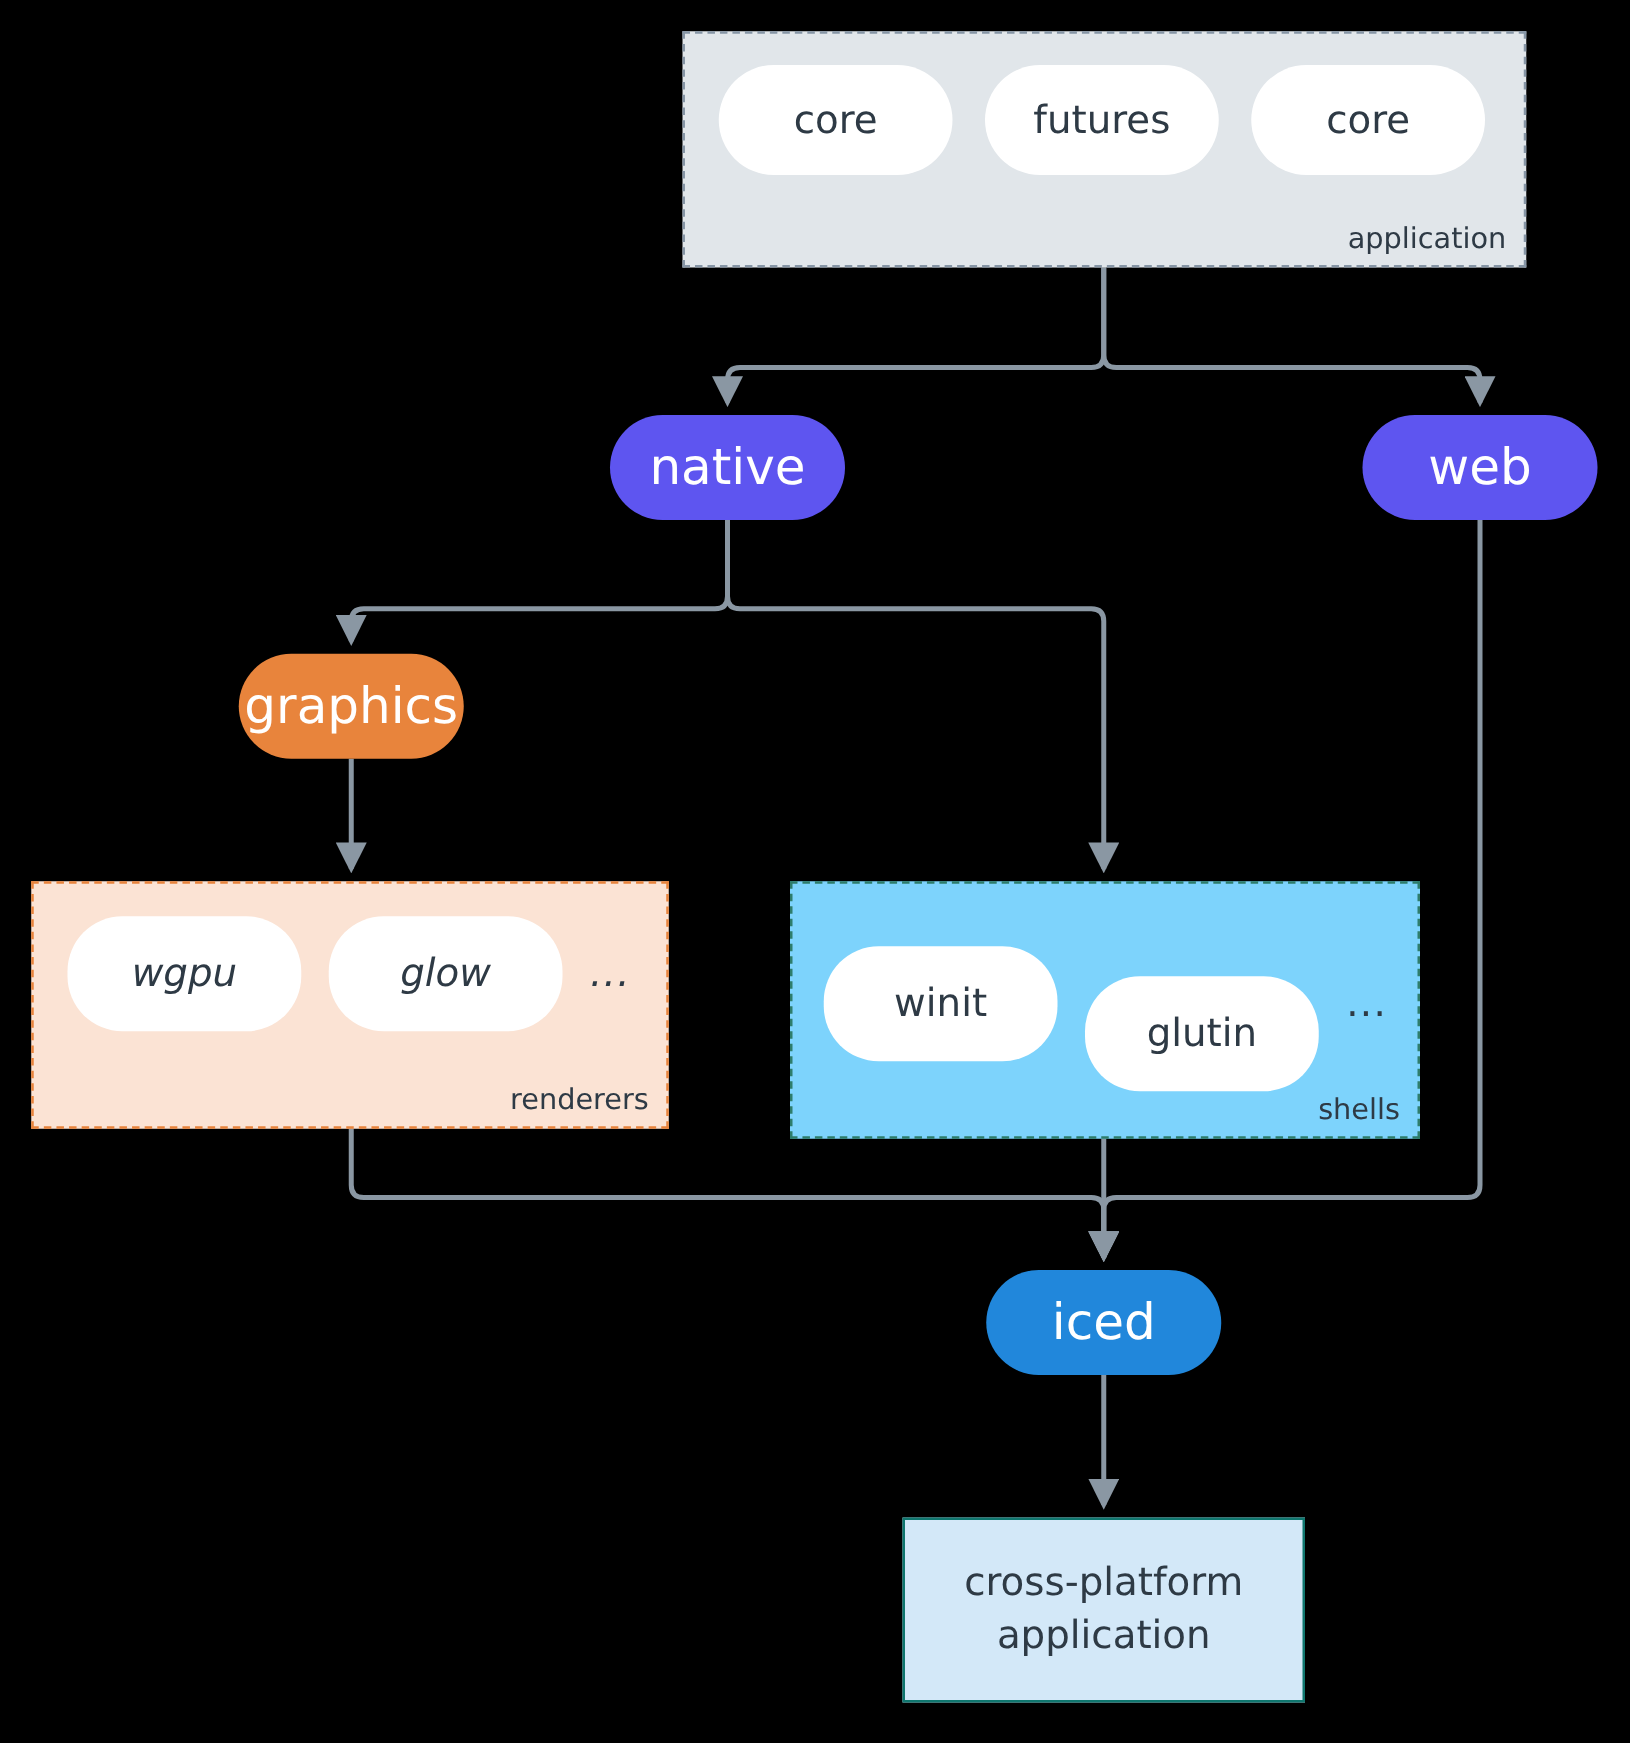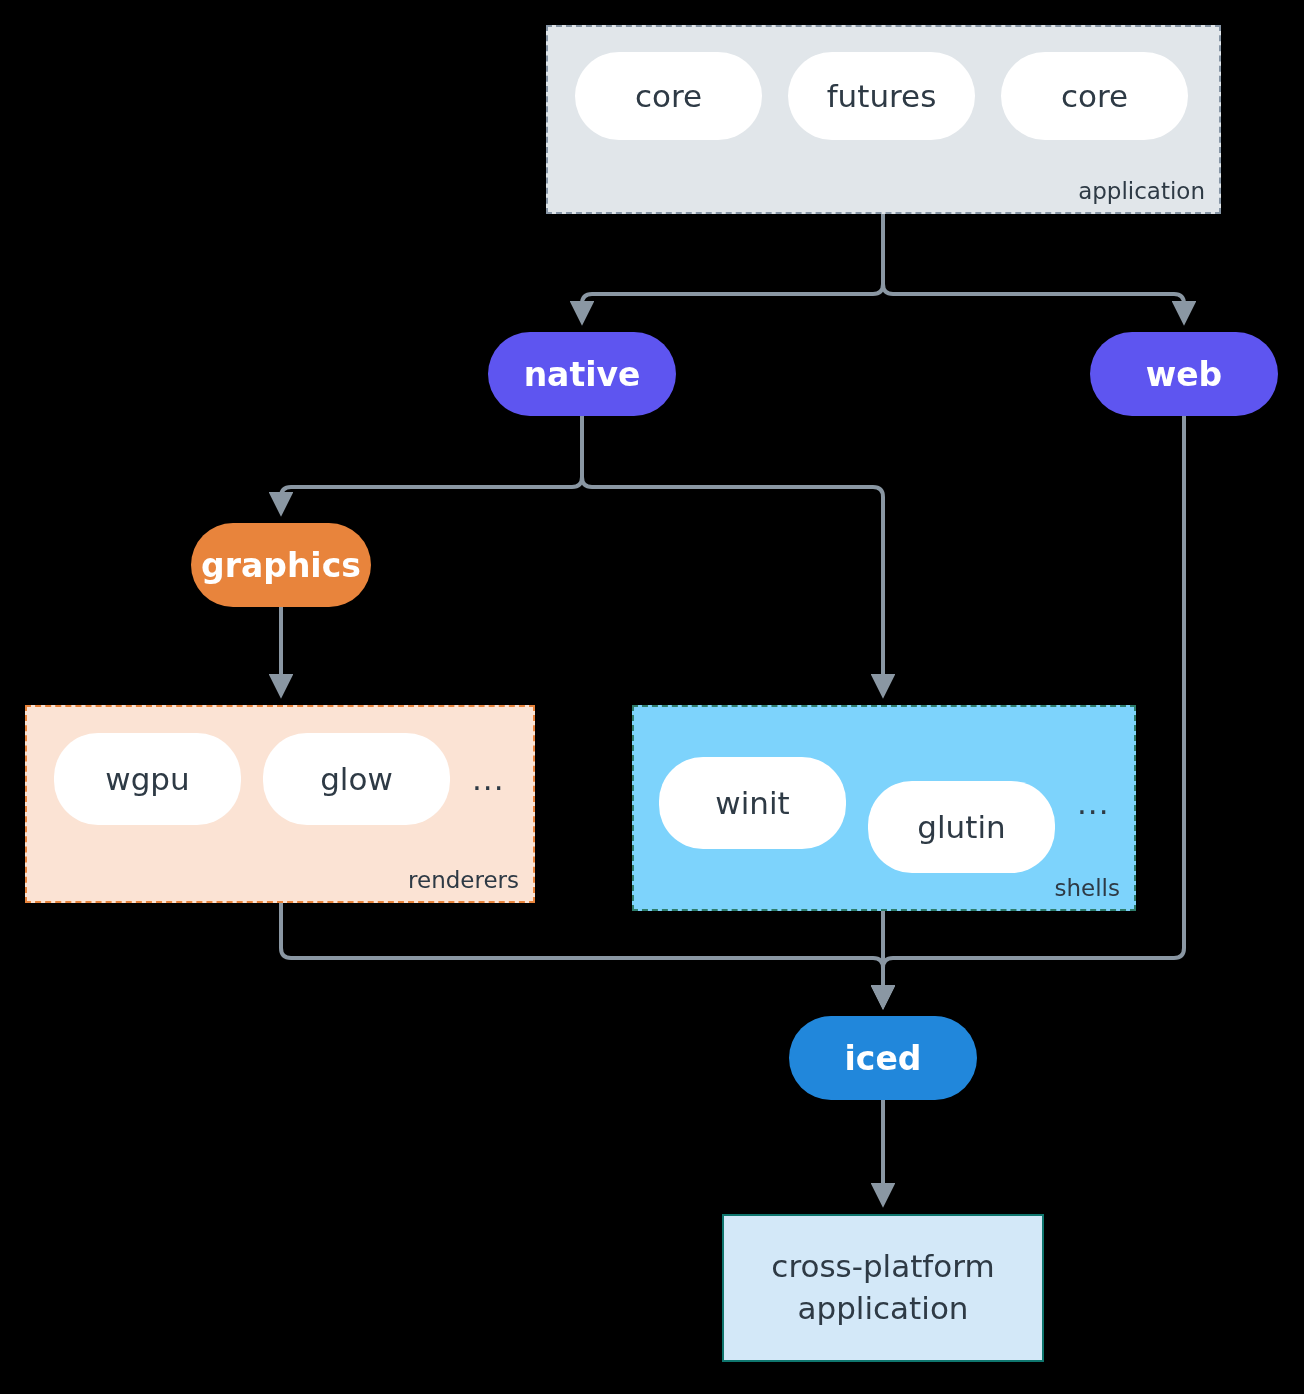--- a/index.html
+++ b/index.html
@@ -98,23 +98,22 @@
 
   
   .node-pill {
     position: absolute;
     box-sizing: border-box;
     border-radius: 48px;
     display: flex;
     align-items: center;
     justify-content: center;
     color: #FFFFFF;
-    font-size: 33px;
+    font-size: 40px;
     white-space: nowrap;
-    font-weight: bold;
   }
   #node-native {
     left: 488px;
     top: 332px;
     width: 188px;
     height: 84px;
     background: #5E55F0;
   }
   #node-web {
     left: 1090px;
@@ -195,21 +194,21 @@
   <div id="cluster-foundations" class="cluster">
     <div class="cluster-pills" style="left:27px; top:25px; gap:26px;">
       <div class="leaf-pill" style="width:187px;height:88px;">core</div>
       <div class="leaf-pill" style="width:187px;height:88px;">futures</div>
       <div class="leaf-pill" style="width:187px;height:88px;">core</div>
     </div>
     <div class="cluster-label">application</div>
   </div>
 
   <div id="cluster-renderers" class="cluster">
-    <div class="cluster-pills" style="left:27px; top:26px; gap:22px;">
+    <div class="cluster-pills" style="left:27px; top:26px; gap:22px;font-style:italic;">
       <div class="leaf-pill" style="width:187px;height:92px;">wgpu</div>
       <div class="leaf-pill" style="width:187px;height:92px;">glow</div>
       <span class="ellipsis">...</span>
     </div>
     <div class="cluster-label">renderers</div>
   </div>
 
   <div id="cluster-shells" class="cluster">
     <div class="cluster-pills" style="left:25px; top:26px; gap:22px;">
       <div class="leaf-pill" style="width:187px;height:92px;">winit</div>

